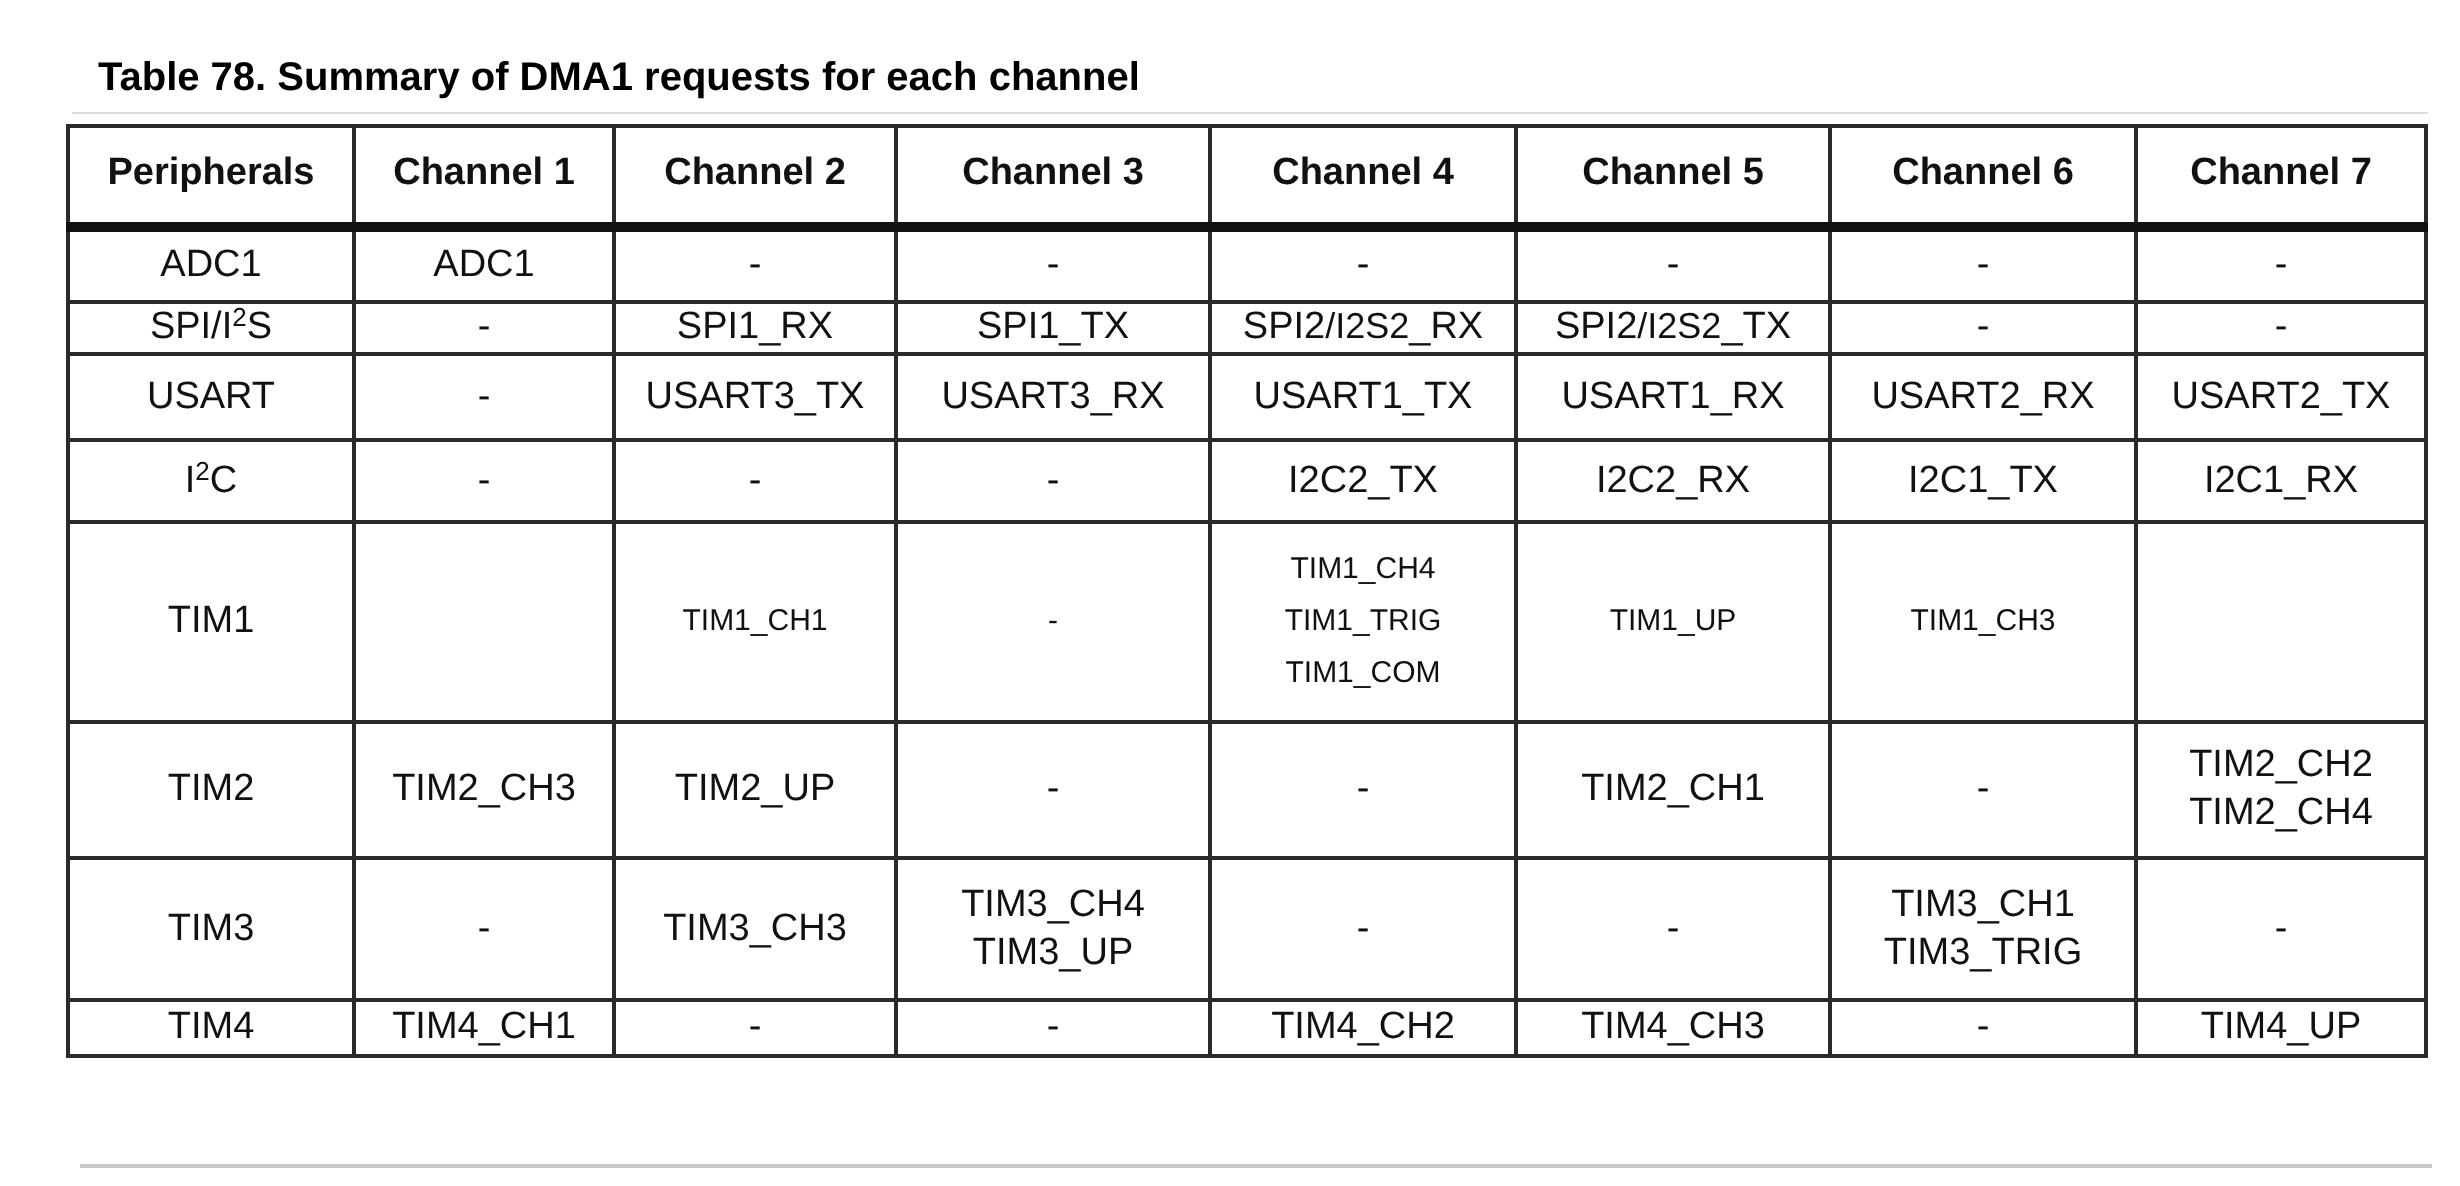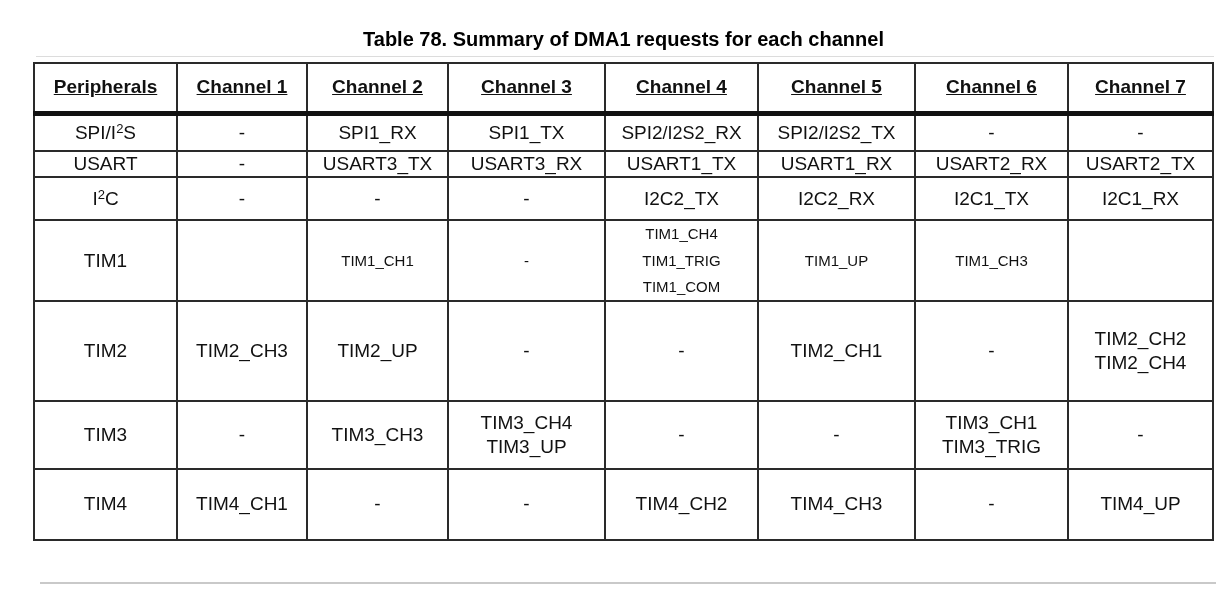--- a/index.html
+++ b/index.html
@@ -1,39 +1,39 @@
 <!DOCTYPE html>
 <html><head>
 <meta charset="utf-8">
 <style>
   html,body{margin:0;padding:0;background:#ffffff;}
   #page{
     position:relative;width:1230px;height:593px;background:#ffffff;
     font-family:"Liberation Sans",sans-serif;color:#111111;overflow:hidden;
   }
   #title{
-    position:absolute;top:25px;left:33px;width:1181px;
-    text-align:center;font-size:20px;line-height:28px;font-weight:bold;color:#000000;
+    position:absolute;top:25px;left:49px;width:1181px;
+    font-size:20px;line-height:28px;font-weight:bold;color:#000000;
   }
   .shadow-line{position:absolute;background:#c9c9c9;}
   #shadow-top{top:56px;left:36px;width:1178px;height:1px;background:#dcdcdc;}
   #shadow-bottom{top:582px;left:40px;width:1176px;height:2px;background:#c9c9c9;}
   table#dma{
     position:absolute;top:62px;left:33px;
     border-collapse:collapse;table-layout:fixed;
     border:2px solid #262626;
   }
   #dma th,#dma td{
     border:2px solid #2a2a2a;
     text-align:center;vertical-align:middle;
     padding:0 3px;overflow:hidden;
     white-space:pre-line;
   }
   #dma thead tr{height:50px;}
-  #dma th{font-size:19px;font-weight:bold;border-bottom:5px solid #111111;text-decoration:underline;}
+  #dma th{font-size:19px;font-weight:bold;border-bottom:5px solid #111111;}
   #dma td{font-size:19px;font-weight:normal;line-height:1.28;}
   #dma tbody tr:nth-child(1){height:38px;}
   #dma tbody tr:nth-child(2){height:24px;}
   #dma tbody tr:nth-child(3){height:43px;padding-left:40px;}
   #dma tbody tr:nth-child(4){height:41px;padding-left:24px;}
   #dma tbody tr:nth-child(5){height:100px;}
   #dma tbody tr:nth-child(6){height:68px;}
   #dma tbody tr:nth-child(7){height:71px;padding-left:36px;}
   #dma tbody tr:nth-child(8){height:28px;}
   
@@ -68,20 +68,30 @@
         <th>Channel 1</th>
         <th>Channel 2</th>
         <th>Channel 3</th>
         <th>Channel 4</th>
         <th>Channel 5</th>
         <th>Channel 6</th>
         <th>Channel 7</th>
       </tr>
     </thead>
     <tbody>
+      <tr>
+        <td class="peri">ADC1</td>
+        <td>ADC1</td>
+        <td>-</td>
+        <td>-</td>
+        <td>-</td>
+        <td>-</td>
+        <td>-</td>
+        <td>-</td>
+      </tr>
       <tr>
         <td class="peri"><span>SPI/I</span><span class="sup">2</span><span>S</span></td>
         <td>-</td>
         <td>SPI1_RX</td>
         <td>SPI1_TX</td>
         <td><span>SPI2</span><span class="sm">/I2S2</span><span>_RX</span></td>
         <td><span>SPI2</span><span class="sm">/I2S2</span><span>_TX</span></td>
         <td>-</td>
         <td>-</td>
       </tr>

